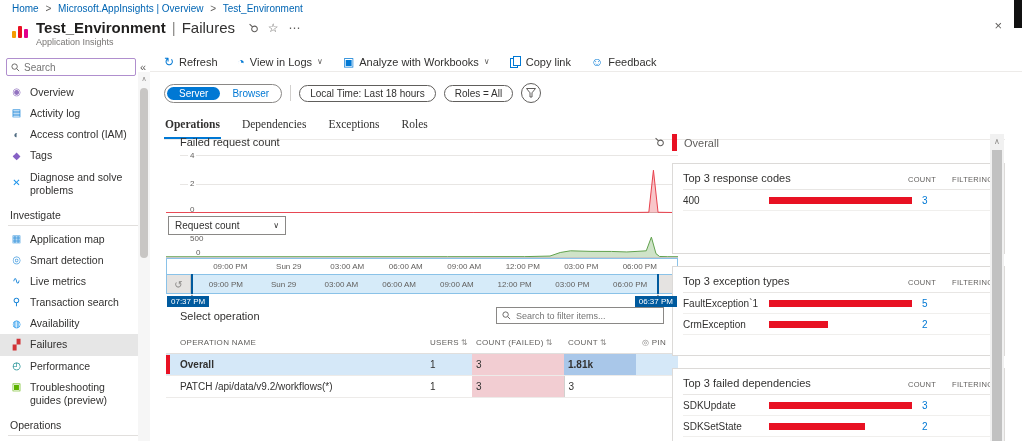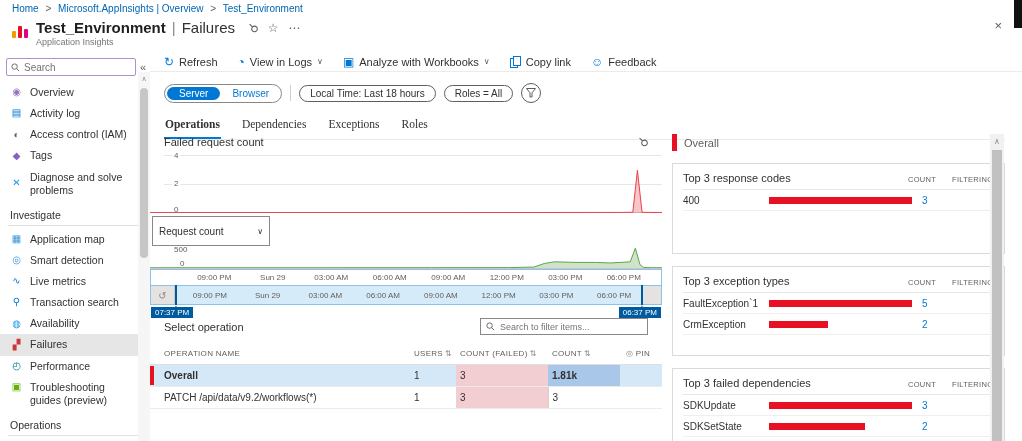--- a/index.html
+++ b/index.html
@@ -69,33 +69,33 @@
   .pill-div { width:1px; height:16px; background:#d2d0ce; }
   .pill { border:1px solid #605e5c; border-radius:11px; padding:2px 10px; font-size:10px; cursor:pointer; white-space:nowrap; }
   .pill-circle { width:20px; height:20px; border:1px solid #605e5c; border-radius:50%;
     display:flex; align-items:center; justify-content:center; cursor:pointer; }
 
   .tabs { display:flex; gap:20px; margin:13px 0 0 14px; font-size:11.5px;
     border-bottom:1px solid #eceae8; padding-bottom:0; position:relative; }
   .tab { padding:2px 1px 7px 1px; cursor:pointer; color:#323130;font-family:Liberation Serif, serif; }
   .tab.active { font-weight:bold; border-bottom:2px solid #0078d4; }
 
-  .left-col { position:absolute; top:57px; left:0; width:512px; }
+  .left-col { position:absolute; top:57px; left:16px; width:512px; }
   .chart-title-row { display:flex; justify-content:space-between; align-items:center;
     padding:6px 14px 4px 14px; font-size:11px; color:#323130; }
   .chart-pin { color:#605e5c; font-size:12px; cursor:pointer; }
 
   .failed-chart { position:relative; height:58px; margin:2px 0 0 0; }
   .gridline { position:absolute; left:14px; right:0; border-top:1px solid #e8e6e4; }
   .gl-0 { top:0; } .gl-50 { top:50%; } .gl-100 { bottom:0; border-top:1px solid #d0cecc; }
   .ytick { position:absolute; left:22px; font-size:8px; color:#605e5c; background:#fff; padding:0 2px; }
   .chart-svg { position:absolute; inset:0; width:100%; height:100%; }
 
   .metric-select { display:flex; align-items:center; justify-content:space-between;
-    width:118px; height:30px; border:1px solid #8a8886; background:#fff; margin:3px 0 0 2px;
+    width:118px; height:19px; border:1px solid #8a8886; background:#fff; margin:3px 0 0 2px;
     padding:0 6px; font-size:10px; cursor:pointer; }
   .metric-select .chev { font-size:8px; color:#323130; }
 
   .request-chart { position:relative; height:22px; margin-top:1px; border-bottom:1px solid #c8c6c4; }
   .rc-tick-500 { position:absolute; top:-2px; left:24px; font-size:8px; color:#605e5c; }
   .rc-tick-0 { position:absolute; bottom:0px; left:30px; font-size:8px; color:#605e5c; }
 
   .brush { position:relative; margin-top:0; border:1px solid #8ac2e8; height:36px; }
   .axis-row { display:flex; height:15px; align-items:center; padding:0 8px 0 34px; }
   .axis-row span { flex:1; text-align:center; font-size:8px; color:#605e5c; white-space:nowrap; }

